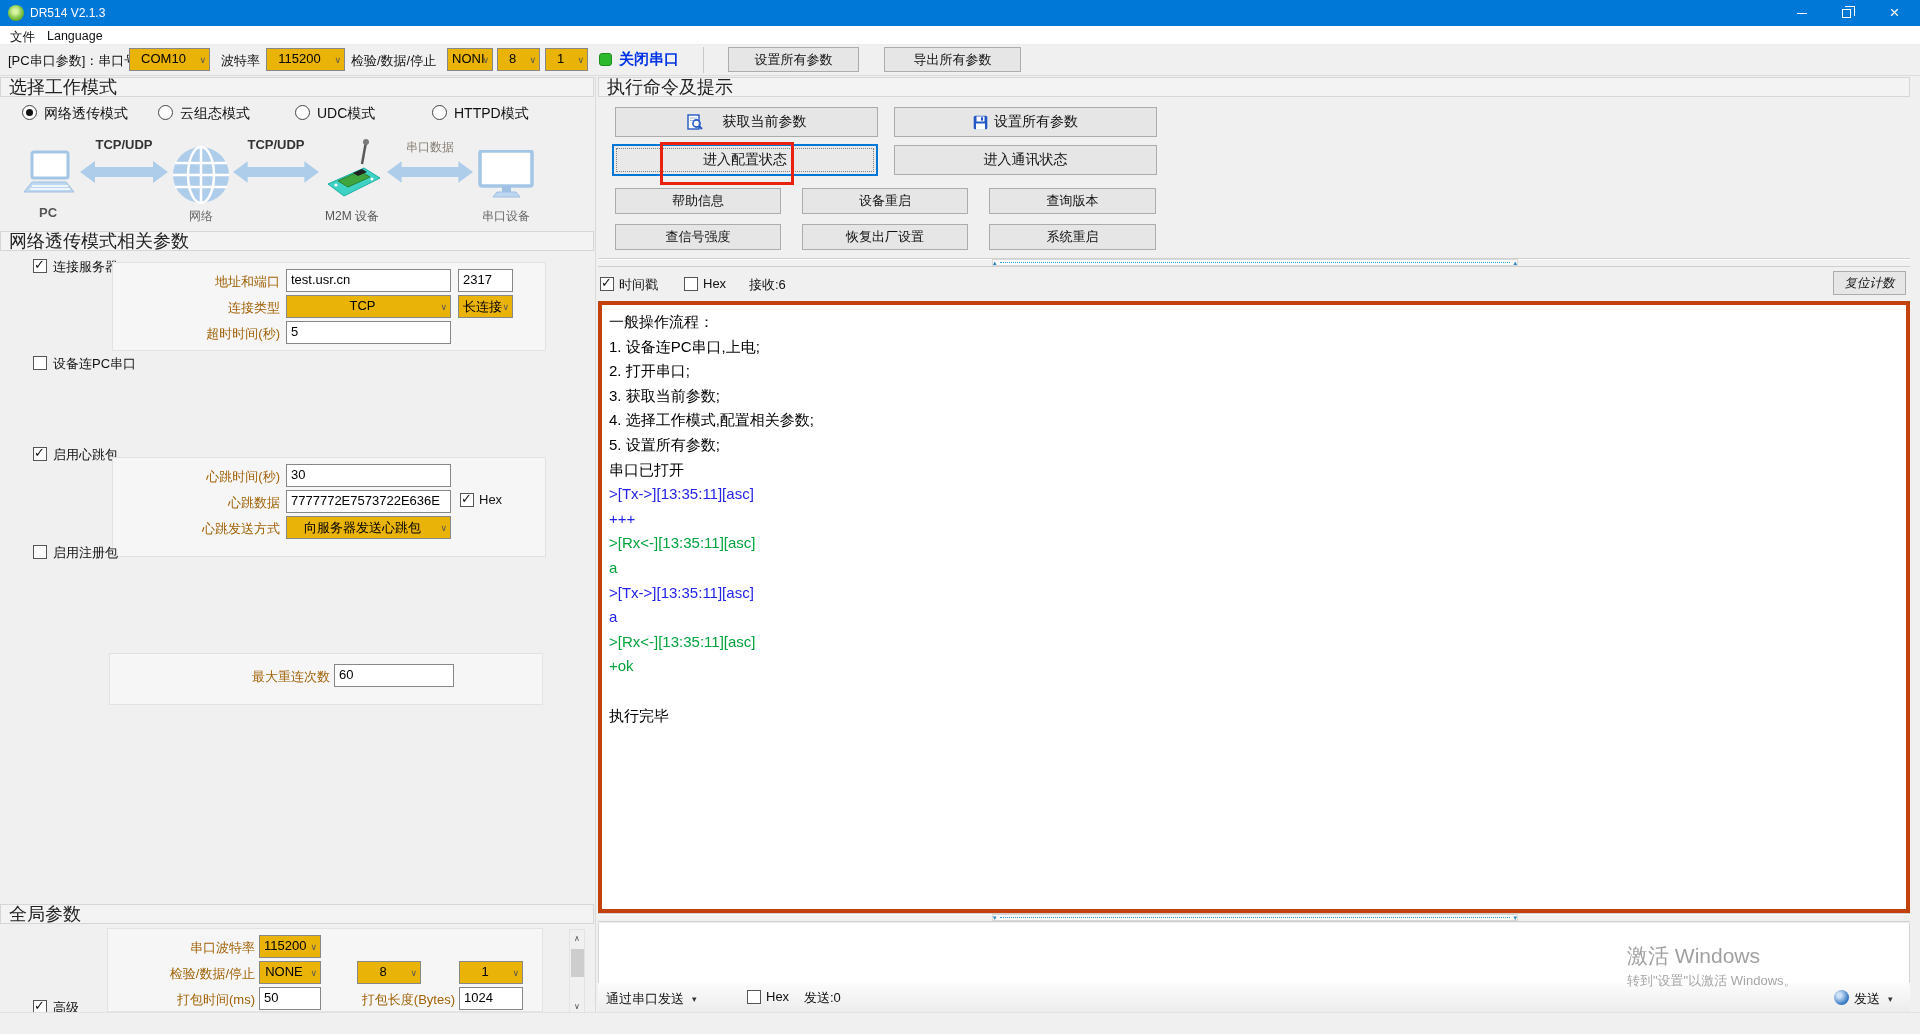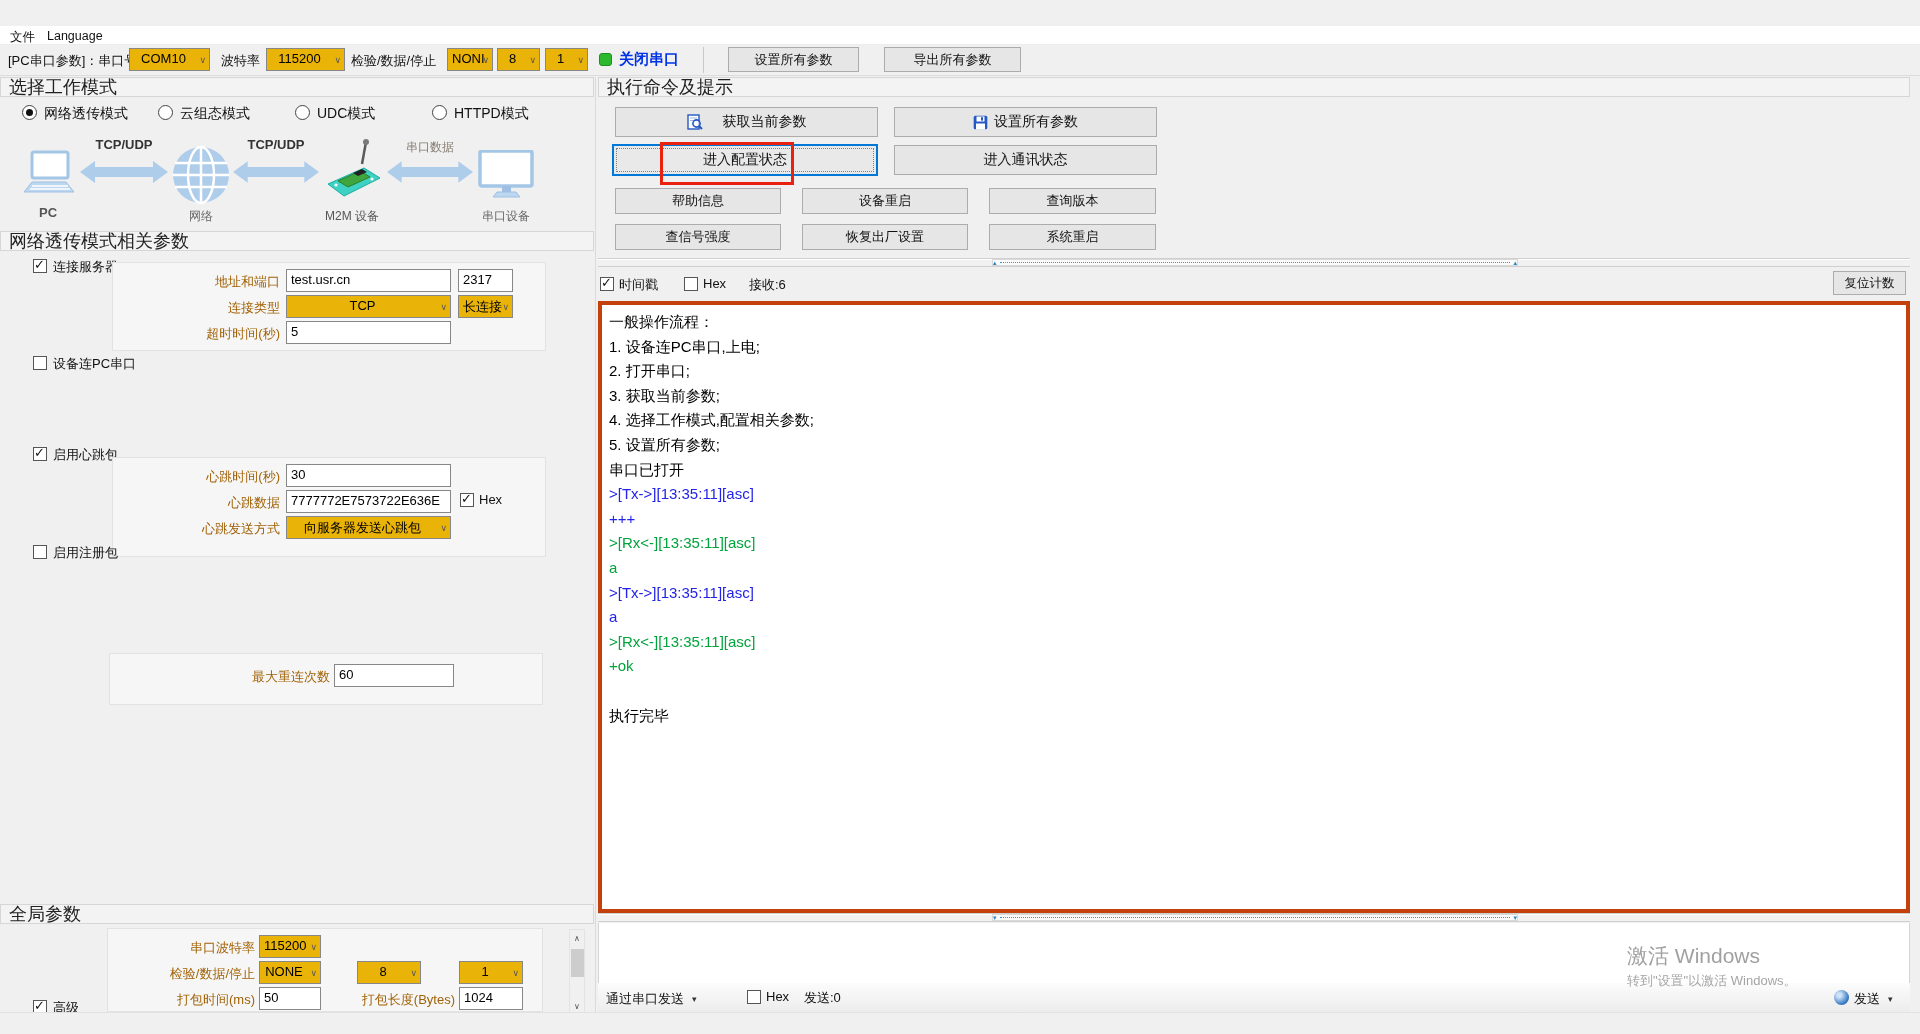--- a/index.html
+++ b/index.html
@@ -68,20 +68,33 @@
   .redbox { position:absolute; left:660px; top:142px; width:134px; height:43px; border:3px solid #e8220f; z-index:60; }
   .diaglbl { position:absolute; font-size:12px; color:#666; text-align:center; white-space:nowrap; }
   .bstrip { position:absolute; left:0; top:1012px; width:1920px; height:22px; background:#f0f0f0; border-top:1px solid #e2e2e2; }
   .panel-div { position:absolute; left:595px; top:77px; width:1px; height:935px; background:#dadada; }
 </style>
 </head>
 <body>
 
 <div class="screen">
 
+  <div class="titlebar">
+    <span class="app-ico"></span>
+    <span class="title-text">DR514 V2.1.3</span>
+    <div class="wbtn" style="left:1779px;width:45px;">
+        <span class="min-glyph"></span>
+      </div>
+    <div class="wbtn" style="left:1824px;width:45px;">
+        <span class="restore-glyph"></span>
+      </div>
+    <div class="wbtn" style="left:1869px;width:51px;font-size:17px;">
+        <span>×</span>
+      </div>
+  </div>
 
   <div class="menubar">
     <span class="menu-item" style="left:6px;">文件</span>
     <span class="menu-item" style="left:43px;">Language</span>
   </div>
 
   <div class="toolbar"></div>
   <span class="albl" style="left:8px;top:52px;">[PC串口参数]：串口号</span>
   <div class="combo" style="left:129px;top:48px;width:81px;height:23px;">
     <span>COM10</span>
@@ -345,21 +358,21 @@
     </div>
   </div>
 
   <span class="cb" style="left:600px;top:277px;">
       <span class="mark">✓</span>
     </span>
   <span class="albl" style="left:619px;top:276px;">时间戳</span>
   <span class="cb" style="left:684px;top:277px;"></span>
   <span class="albl" style="left:703px;top:276px;">Hex</span>
   <span class="albl" style="left:749px;top:276px;">接收:6</span>
-  <div class="btn small" style="left:1833px;top:271px;width:73px;height:24px;font-size:12.5px;">
+  <div class="btn small" style="left:1833px;top:271px;width:73px;height:24px;font-size:12.5px;font-style:italic;">
     <span>复位计数</span>
   </div>
 
   <div class="logarea">
     <div class="loglines">
         <div class="logline black">一般操作流程：</div>
         <div class="logline black">1. 设备连PC串口,上电;</div>
         <div class="logline black">2. 打开串口;</div>
         <div class="logline black">3. 获取当前参数;</div>
         <div class="logline black">4. 选择工作模式,配置相关参数;</div>

